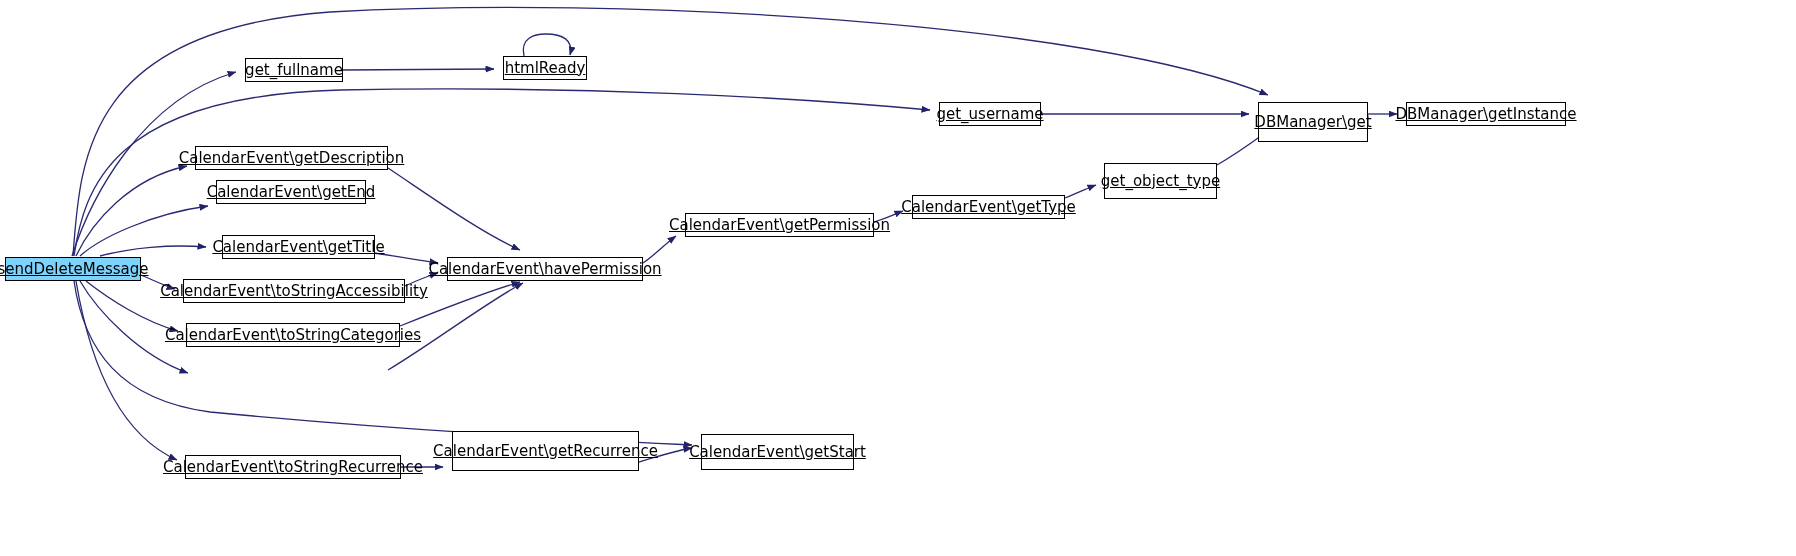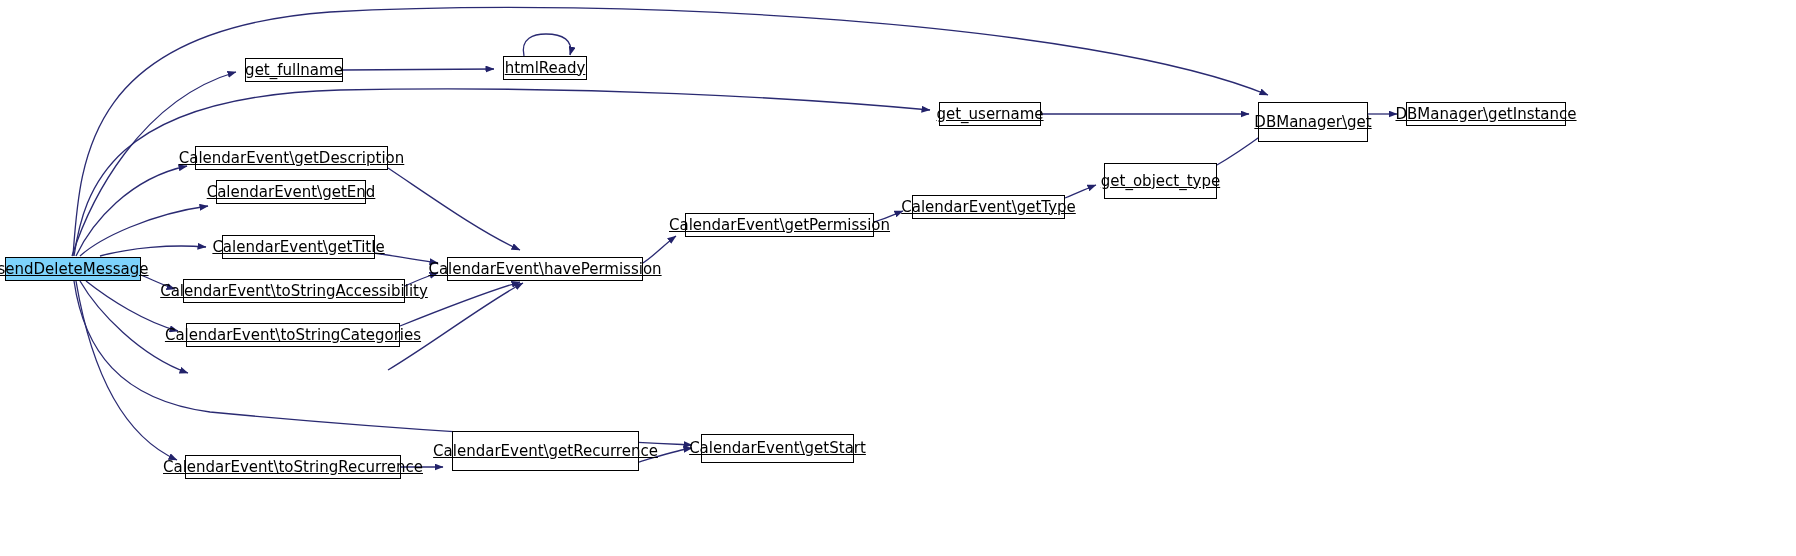--- a/index.html
+++ b/index.html
@@ -159,21 +159,21 @@
       </div>
       <div class="node" style="left: 186px; top: 323px; width: 214px; height: 24px;">
         <span class="node-label">CalendarEvent\toStringCategories</span>
       </div>
       <div class="node" style="left: 185px; top: 455px; width: 216px; height: 24px;">
         <span class="node-label">CalendarEvent\toStringRecurrence</span>
       </div>
       <div class="node" style="left: 452px; top: 431px; width: 187px; height: 40px;">
         <span class="node-label">CalendarEvent\getRecurrence</span>
       </div>
-      <div class="node" style="left: 701px; top: 434px; width: 153px; height: 29px;">
+      <div class="node" style="left: 701px; top: 434px; width: 153px; height: 36px;">
         <span class="node-label">CalendarEvent\getStart</span>
       </div>
       <div class="node" style="left: 447px; top: 257px; width: 196px; height: 24px;">
         <span class="node-label">CalendarEvent\havePermission</span>
       </div>
       <div class="node" style="left: 685px; top: 213px; width: 189px; height: 24px;">
         <span class="node-label">CalendarEvent\getPermission</span>
       </div>
       <div class="node" style="left: 912px; top: 195px; width: 153px; height: 24px;">
         <span class="node-label">CalendarEvent\getType</span>

